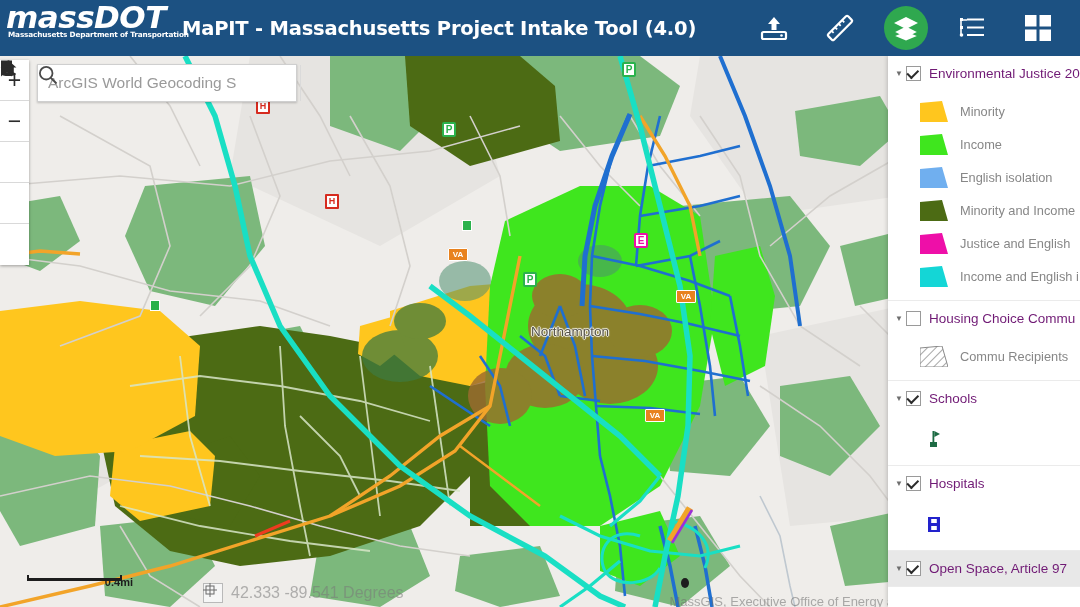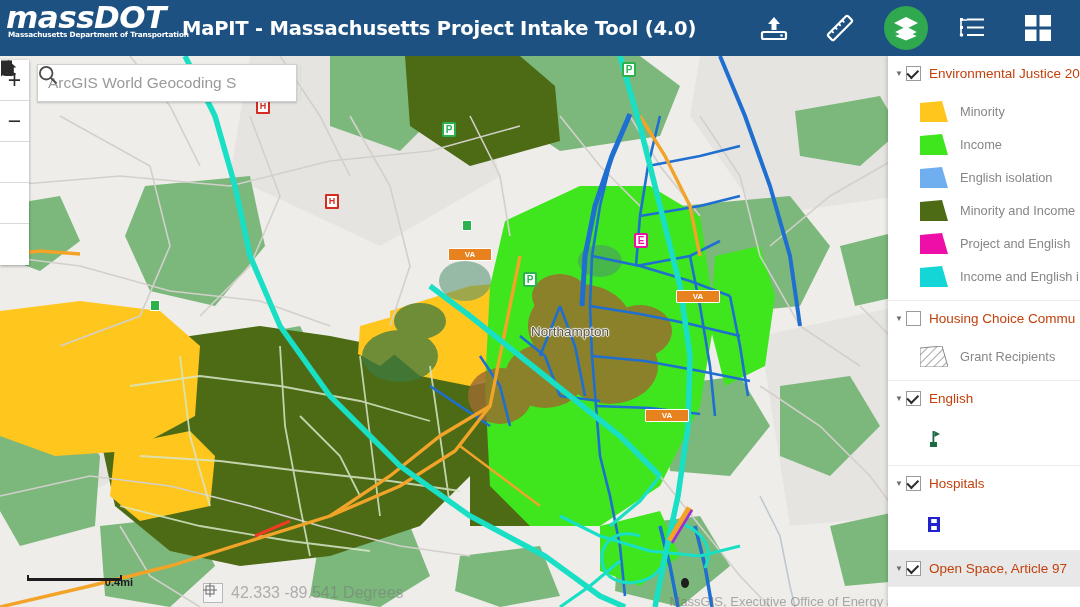--- a/index.html
+++ b/index.html
@@ -163,21 +163,21 @@
   }
 
   
   .pin {
     position: absolute; z-index: 22;
     display: flex; align-items: center; justify-content: center;
     font-size: 8px; font-weight: bold; font-family: "Liberation Sans", sans-serif;
     line-height: 1;
   }
   .pin-va {
-    width: 44px; height: 13px; background: #e8821e;
+    width: 20px; height: 13px; background: #e8821e;
     color: #fff; border: 1px solid #fff;
     border-radius: 1px;
   }
   .pin-p {
     width: 14px; height: 15px; background: #fff;
     border: 2px solid #2bb24c; color: #2bb24c;
     font-size: 10px; border-radius: 2px;
   }
   .pin-e {
     width: 14px; height: 15px; background: #fff;
@@ -228,21 +228,21 @@
   }
   .cb.checked::after {
     content: "";
     position: absolute;
     width: 9px; height: 5px;
     border-left: 2px solid #2b2b2b;
     border-bottom: 2px solid #2b2b2b;
     transform: rotate(-45deg) translate(0px,-1px);
   }
   .lg-title {
-    font-size: 13.5px; color: #c2410c;
+    font-size: 13.5px; color: #701a75;
     white-space: nowrap; overflow: hidden;
   }
   .lg-items { padding: 4px 0 7px 0; }
   .lg-item {
     display: flex; align-items: center;
     height: 33px; padding-left: 32px;
     cursor: default;
   }
   .swatch-poly {
     width: 28px; height: 21px; flex: 0 0 28px;
@@ -597,21 +597,21 @@
               </svg>
           </div>
           <div class="lg-label">Minority and Income</div>
         </div>
         <div class="lg-item">
           <div class="swatch-poly">
             <svg width="28" height="21" viewBox="0 0 28 21">
                 <polygon points="0,2 22,0 28,21 0,21" fill="#EE0FA8"></polygon>
               </svg>
           </div>
-          <div class="lg-label">Project and English</div>
+          <div class="lg-label">Justice and English</div>
         </div>
         <div class="lg-item">
           <div class="swatch-poly">
             <svg width="28" height="21" viewBox="0 0 28 21">
                 <polygon points="0,2 22,0 28,21 0,21" fill="#14D6D6"></polygon>
               </svg>
           </div>
           <div class="lg-label">Income and English i</div>
         </div>
       </div>
@@ -628,30 +628,30 @@
           <div class="swatch-poly">
             <svg width="28" height="21" viewBox="0 0 28 21">
               <defs>
                 <pattern id="hatch" width="6" height="6" patternUnits="userSpaceOnUse" patternTransform="rotate(45)">
                   <line x1="0" y1="0" x2="0" y2="6" stroke="#8a8a8a" stroke-width="1.5"></line>
                 </pattern>
               </defs>
               <polygon points="0,2 22,0 28,21 0,21" fill="url(#hatch)" stroke="#8a8a8a" stroke-width="1"></polygon>
             </svg>
           </div>
-          <div class="lg-label">Grant Recipients</div>
+          <div class="lg-label">Commu Recipients</div>
         </div>
       </div>
     </div>
 
     <div class="lg-group">
       <div class="lg-head">
         <div class="caret">▼</div>
         <div class="cb checked"></div>
-        <div class="lg-title">English</div>
+        <div class="lg-title">Schools</div>
       </div>
       <div class="lg-items">
         <div class="lg-item lg-item-iconrow">
           <div class="swatch-icon">
             <svg width="16" height="20" viewBox="0 0 16 20">
               <rect x="4" y="13" width="7" height="5" fill="#1d6b44"></rect>
               <rect x="6.5" y="2" width="1.8" height="13" fill="#1d6b44"></rect>
               <polygon points="8.3,2 14,5 8.3,8" fill="#1d6b44"></polygon>
             </svg>
           </div>

